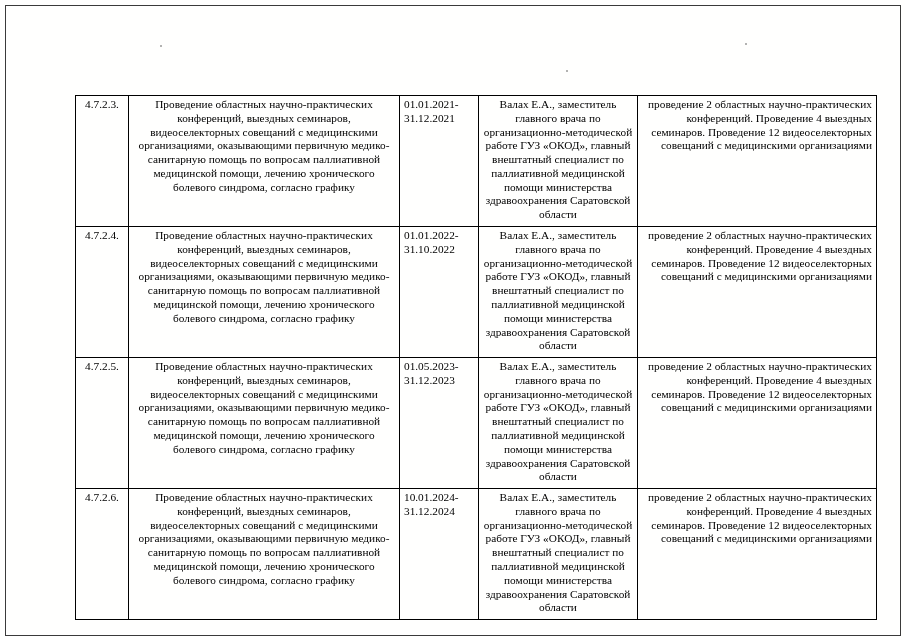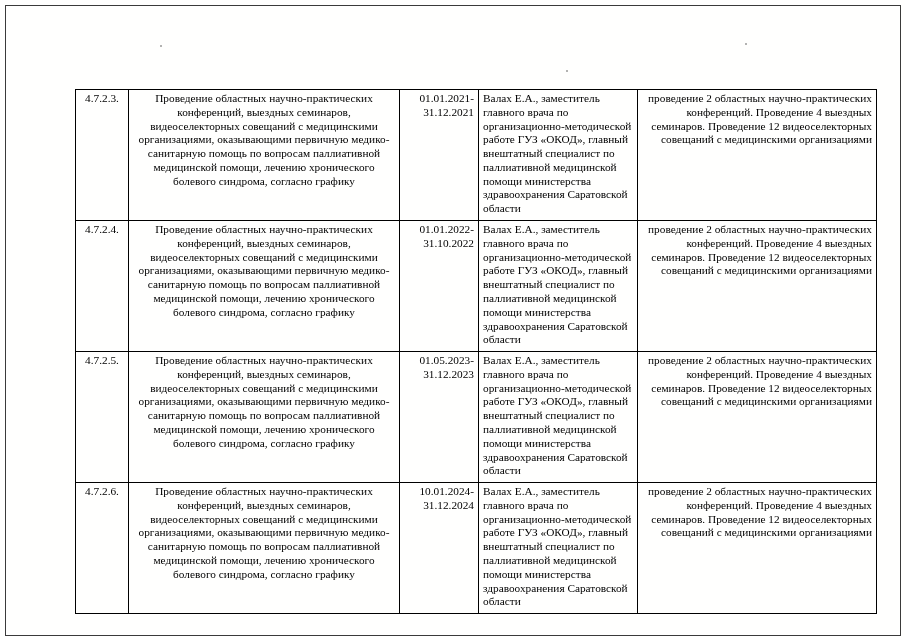--- a/index.html
+++ b/index.html
@@ -33,37 +33,37 @@
     top: 40px;
     left: 0;
     width: 100%;
     text-align: center;
     font-size: 13px;
     letter-spacing: 1px;
   }
   table.doc-table {
     position: absolute;
     left: 75px;
-    top: 89px;
+    top: 95px;
     width: 772px;
     border-collapse: collapse;
     table-layout: fixed;
   }
   table.doc-table td {
     border: 1px solid #000;
     vertical-align: top;
     padding: 2px 4px 4px 4px;
     font-size: 11.3px;
     line-height: 1.22;
     word-wrap: break-word;
   }
   td.col-num   { width: 44px;  text-align: center; }
   td.col-act   { width: 262px; text-align: center; }
-  td.col-dates { width: 70px;  text-align: right; }
-  td.col-resp  { width: 150px; text-align: left; }
+  td.col-dates { width: 70px;  text-align: left; }
+  td.col-resp  { width: 150px; text-align: center; }
   td.col-res   { width: 230px; text-align: right; }
 
   
   .speckle {
     position: absolute;
     background: #555;
     border-radius: 50%;
     width: 2px;
     height: 2px;
     opacity: .6;

